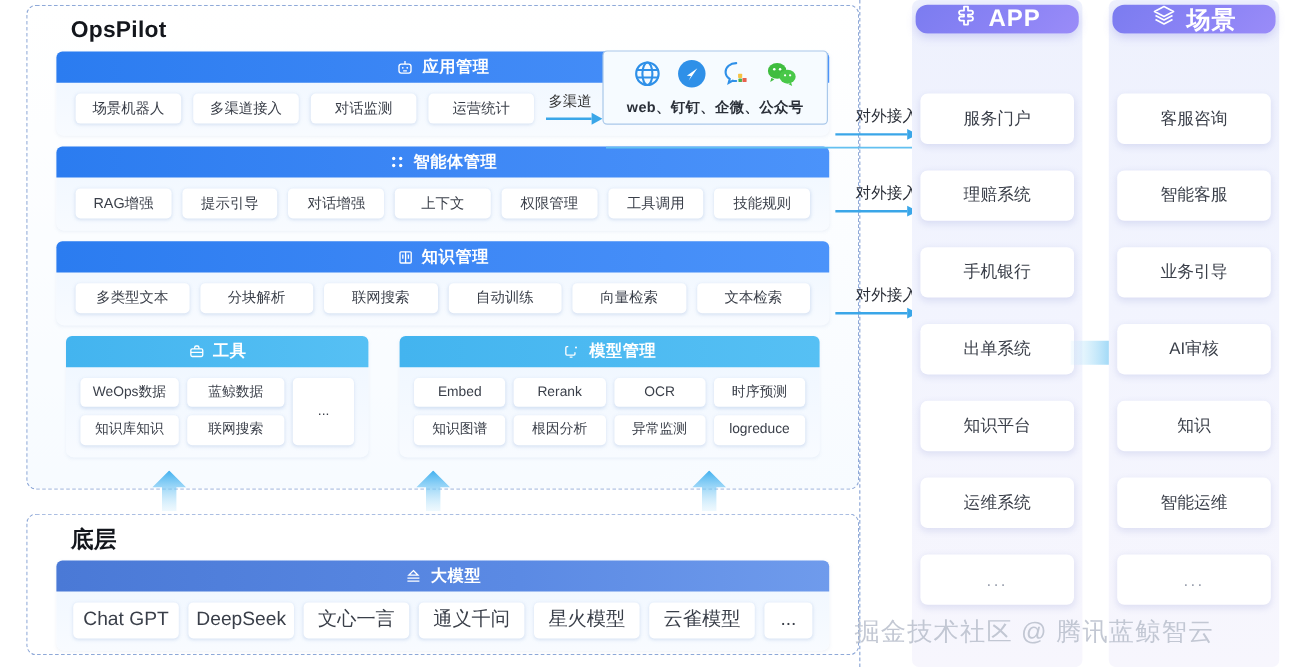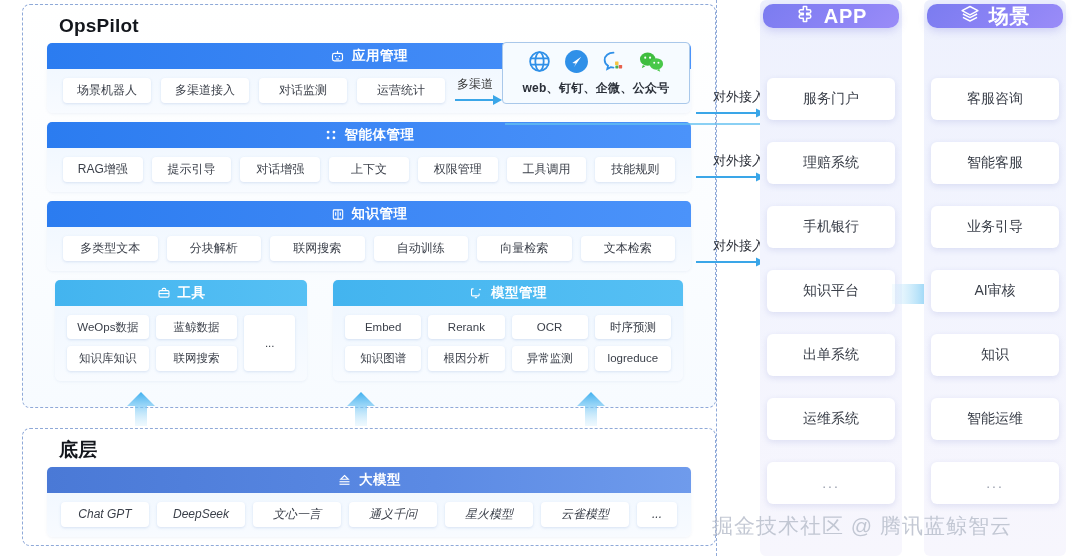--- a/index.html
+++ b/index.html
@@ -101,21 +101,21 @@
     left: 22px; top: 428px;
     width: 694px; height: 118px;
     border: 1.5px dashed #8fa9d8;
     border-radius: 8px;
     background: #fff;
     padding: 6px 16px;
   }
   #bottom-panel .panel-title { margin: 2px 0 4px 20px; }
   #llm-sec { margin: 0 8px; }
   #llm-sec .chips { gap: 8px; justify-content: space-between; padding-left:14px; padding-right:14px; }
-  #llm-sec .chip { min-width: 72px; flex: 1; font-size: 12px; font-style: italic; }
+  #llm-sec .chip { min-width: 72px; flex: 1; font-size: 16px; }
   #llm-sec .chip.dots { flex: 0 0 40px; min-width: 40px; }
 
   
   .up-arrow { position: absolute; width: 32px; height: 34px; }
   #up-arrow-1 { left: 125px; top: 392px; }
   #up-arrow-2 { left: 345px; top: 392px; }
   #up-arrow-3 { left: 575px; top: 392px; }
 
   
   #multichannel-label {
@@ -467,22 +467,22 @@
       <svg width="20" height="20" viewBox="0 0 24 24" fill="none" stroke="#fff" stroke-width="1.8" stroke-linejoin="round">
         <path d="M10 3h4v4h3a2 2 0 0 1 0 4h-3v2h3a2 2 0 0 1 0 4h-3v4h-4v-4H7a2 2 0 0 1 0-4h3v-2H7a2 2 0 0 1 0-4h3z"></path>
       </svg>
     </span>
     <span>APP</span>
   </div>
   <div class="rail-items">
     <div class="rail-item">服务门户</div>
     <div class="rail-item">理赔系统</div>
     <div class="rail-item">手机银行</div>
+    <div class="rail-item">出单系统</div>
     <div class="rail-item">知识平台</div>
-    <div class="rail-item">出单系统</div>
     <div class="rail-item">运维系统</div>
     <div class="rail-item dots">...</div>
   </div>
 </div>
 
 <div id="rail-big-arrow">
   <svg width="58" height="44" viewBox="0 0 58 44">
     <defs>
         <linearGradient id="bigArrow" x1="0" y1="0" x2="1" y2="0">
       <stop offset="0" stop-color="#cfeefc" stop-opacity="0.2"></stop>

